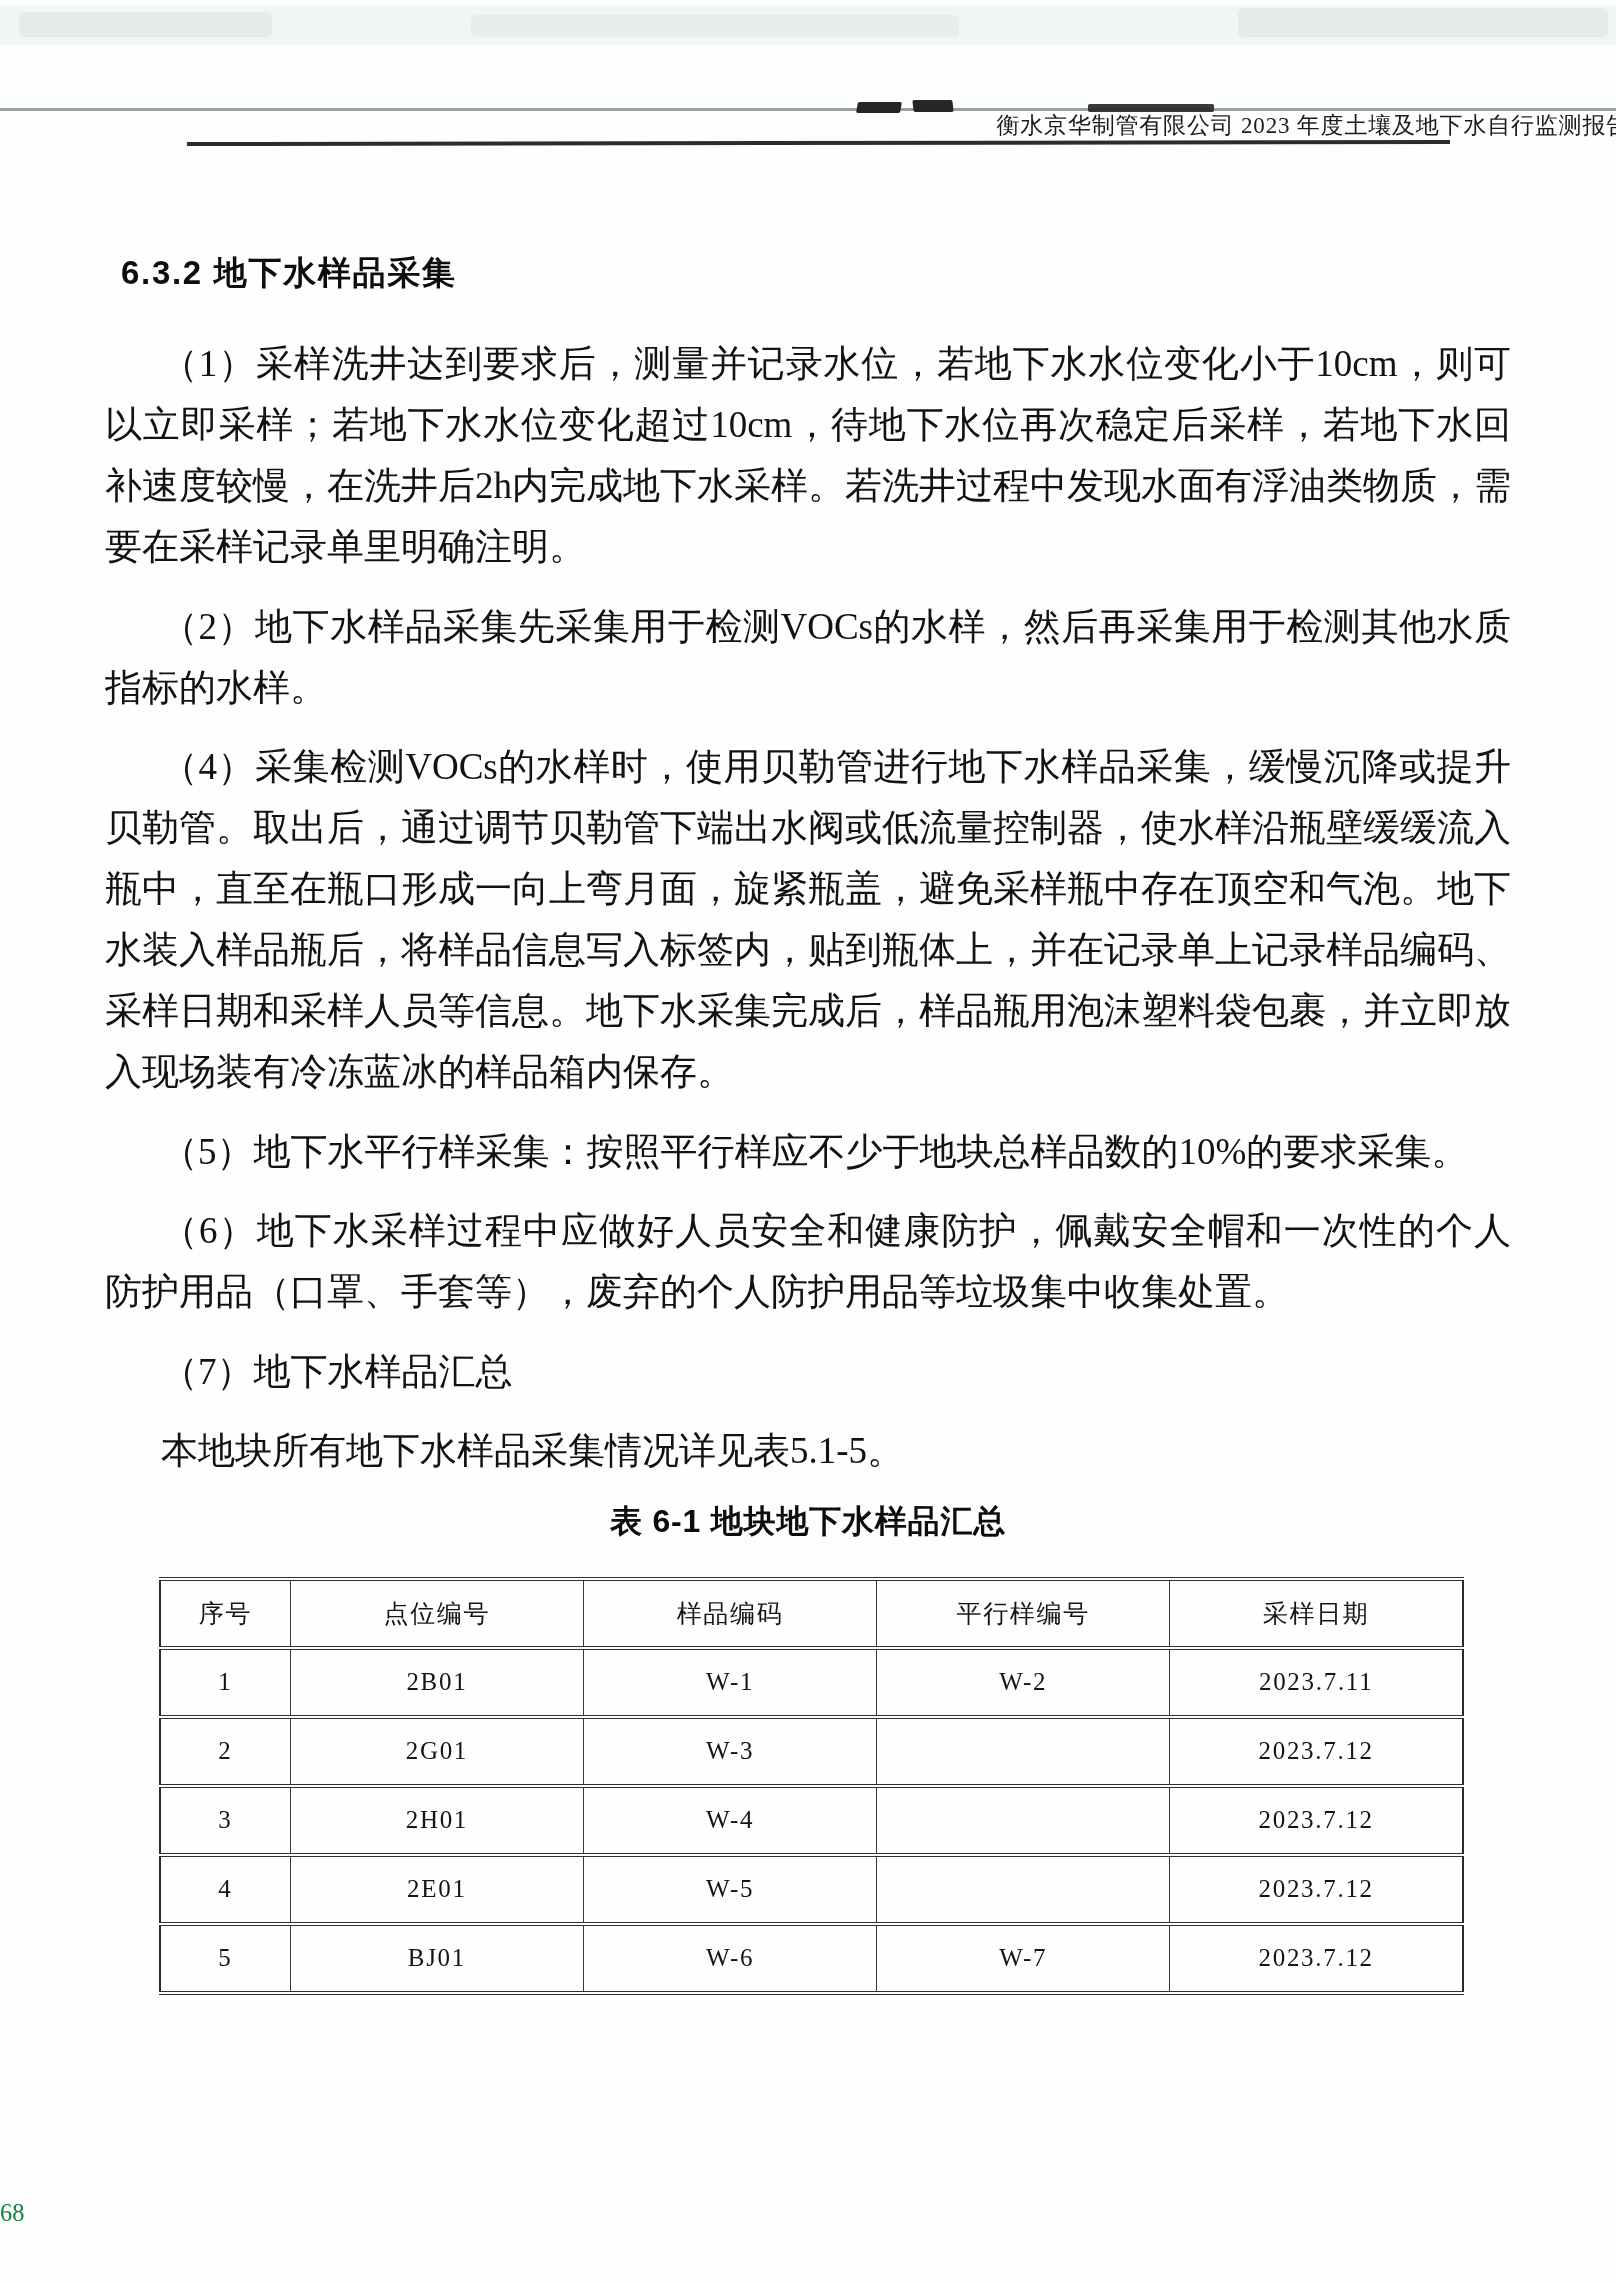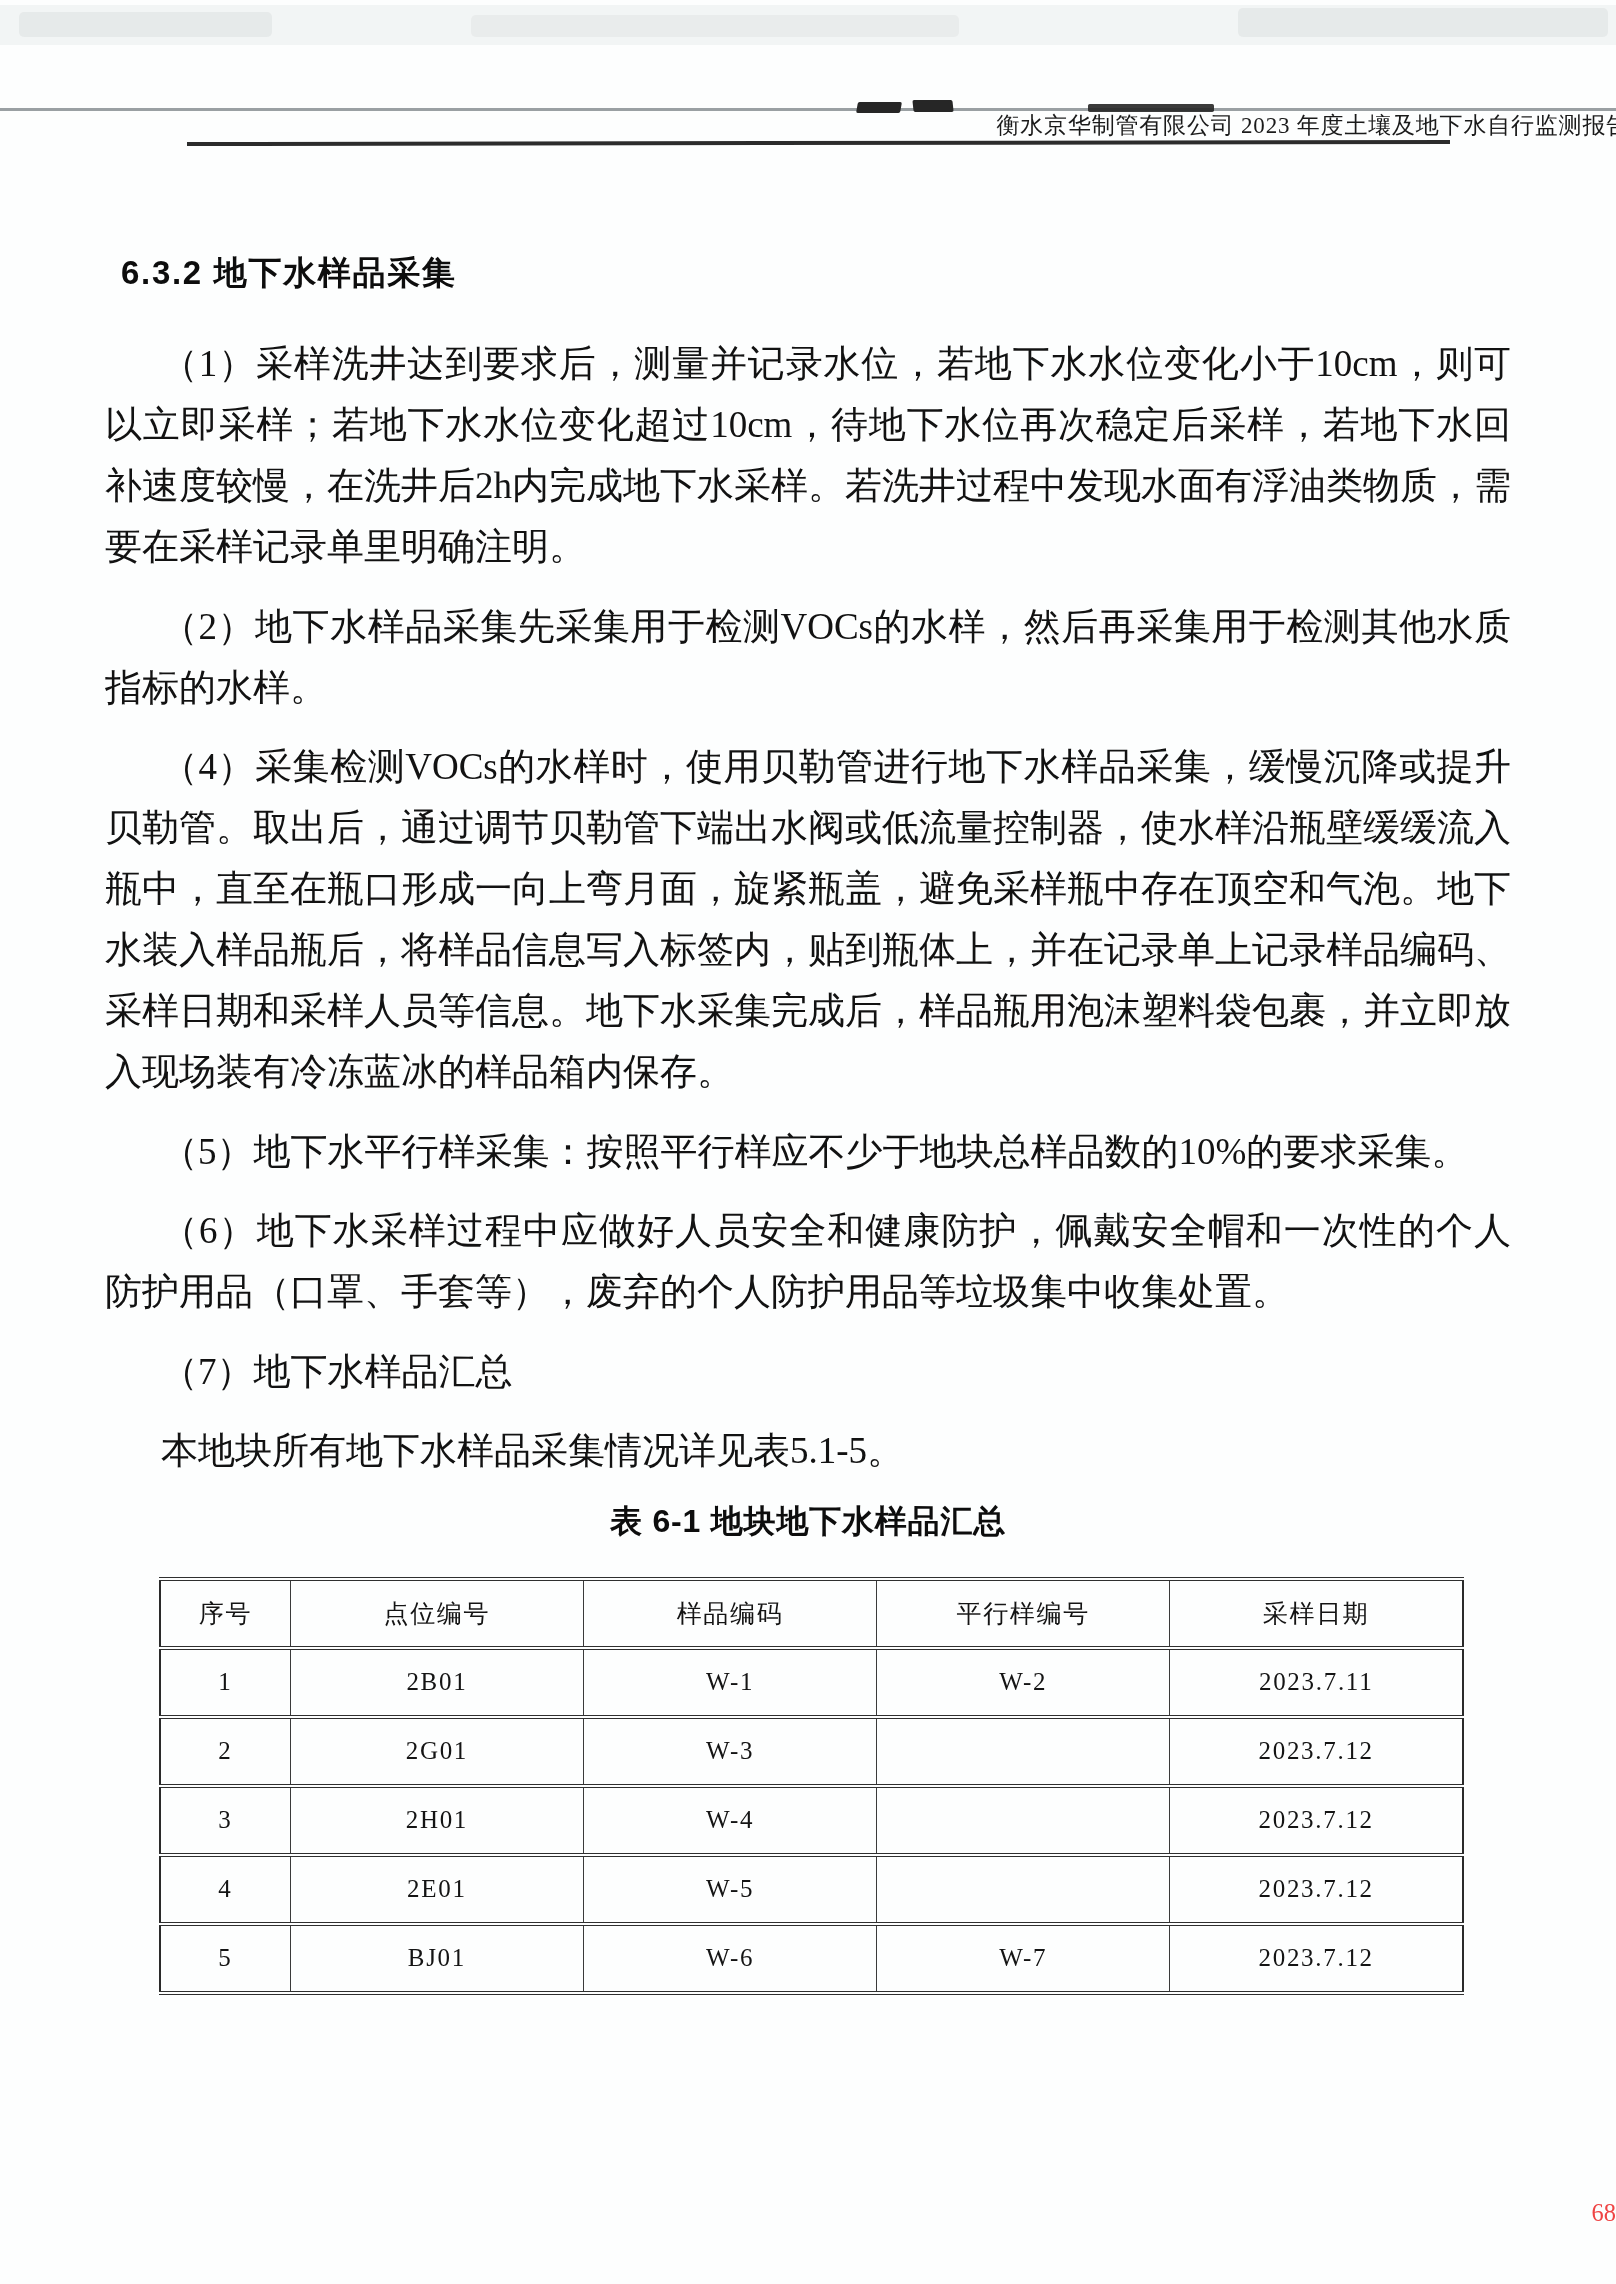--- a/index.html
+++ b/index.html
@@ -74,21 +74,21 @@
     border-bottom:4.2px double #2f2f2f;
     height:65px;
     text-align:center;vertical-align:middle;
     font-weight:normal;
     letter-spacing:1.7px;
     padding:0;
   }
   table.sample-table{border:2.5px solid #2a2a2a;}
   .page-number{
     position:absolute;top:2199px;left:0;width:1616px;
-    text-align:right;font-size:24.4px;color:#ef4444;
+    text-align:left;font-size:24.4px;color:#15803d;
   }
 </style>
 </head>
 <body>
 
 <div class="page">
 
   <div class="scan-band"></div>
   <div class="scan-patch patch-left"></div>
   <div class="scan-patch patch-mid"></div>

